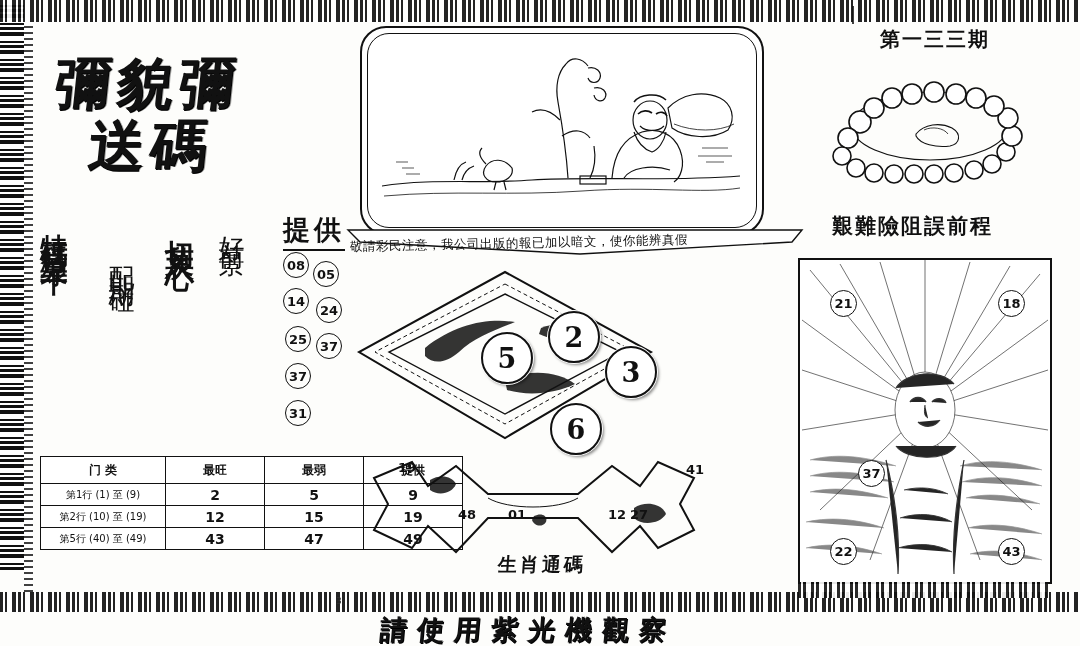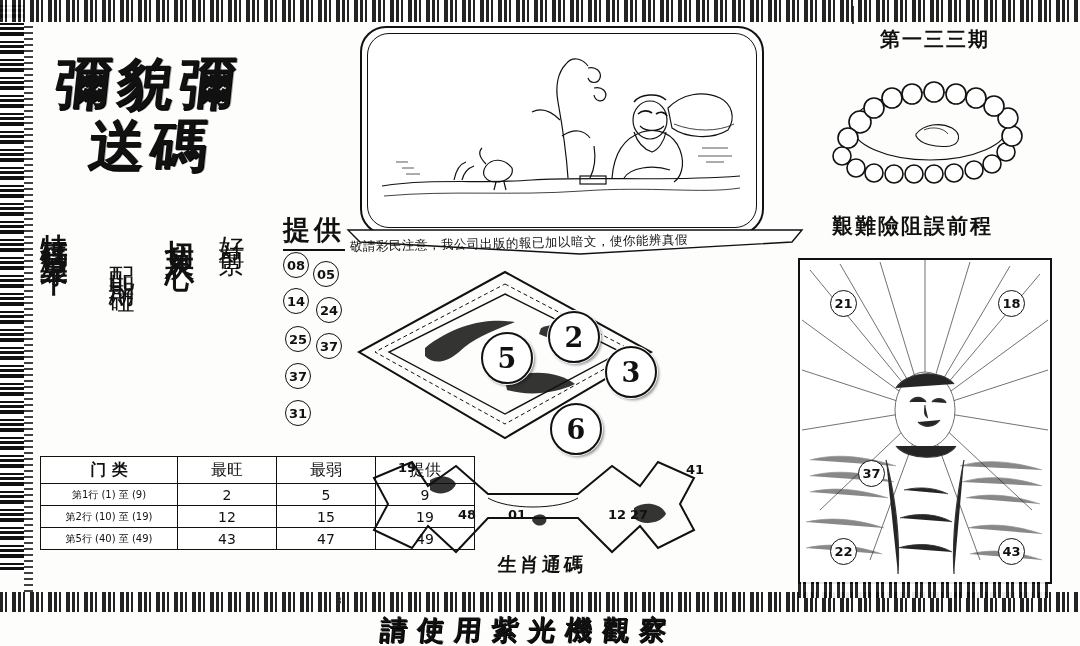--- a/index.html
+++ b/index.html
@@ -183,37 +183,37 @@
     border-collapse: collapse;
     background: #fff;
   }
   .tbl th, .tbl td {
     border: 1.4px solid #111;
     font-family: "DejaVu Sans", sans-serif;
     color: #111;
     text-align: center;
   }
   .tbl th {
-    font-size: 16px;
+    font-size: 12px;
     font-weight: bold;
     height: 26px;
     padding: 0 22px;
   }
   .tbl td {
     font-size: 14px;
     height: 21px;
-    padding: 0 12px;
+    padding: 0 6px;
   }
   .tbl td.rowhead {
     font-size: 10px;
     letter-spacing: 0px;
     text-align: center;
     width: 112px;
   }
-  .tbl .c-num { width: 54px; font-weight: normal; margin-top: 40px; }
+  .tbl .c-num { width: 54px; font-weight: bold; margin-top: 40px; }
 
   
   .zodiac-wrap {
     position: absolute;
     left: 368px; top: 452px;
     width: 330px; height: 135px;
   }
   .zd-num {
     position: absolute;
     font-family: "DejaVu Sans", sans-serif;

